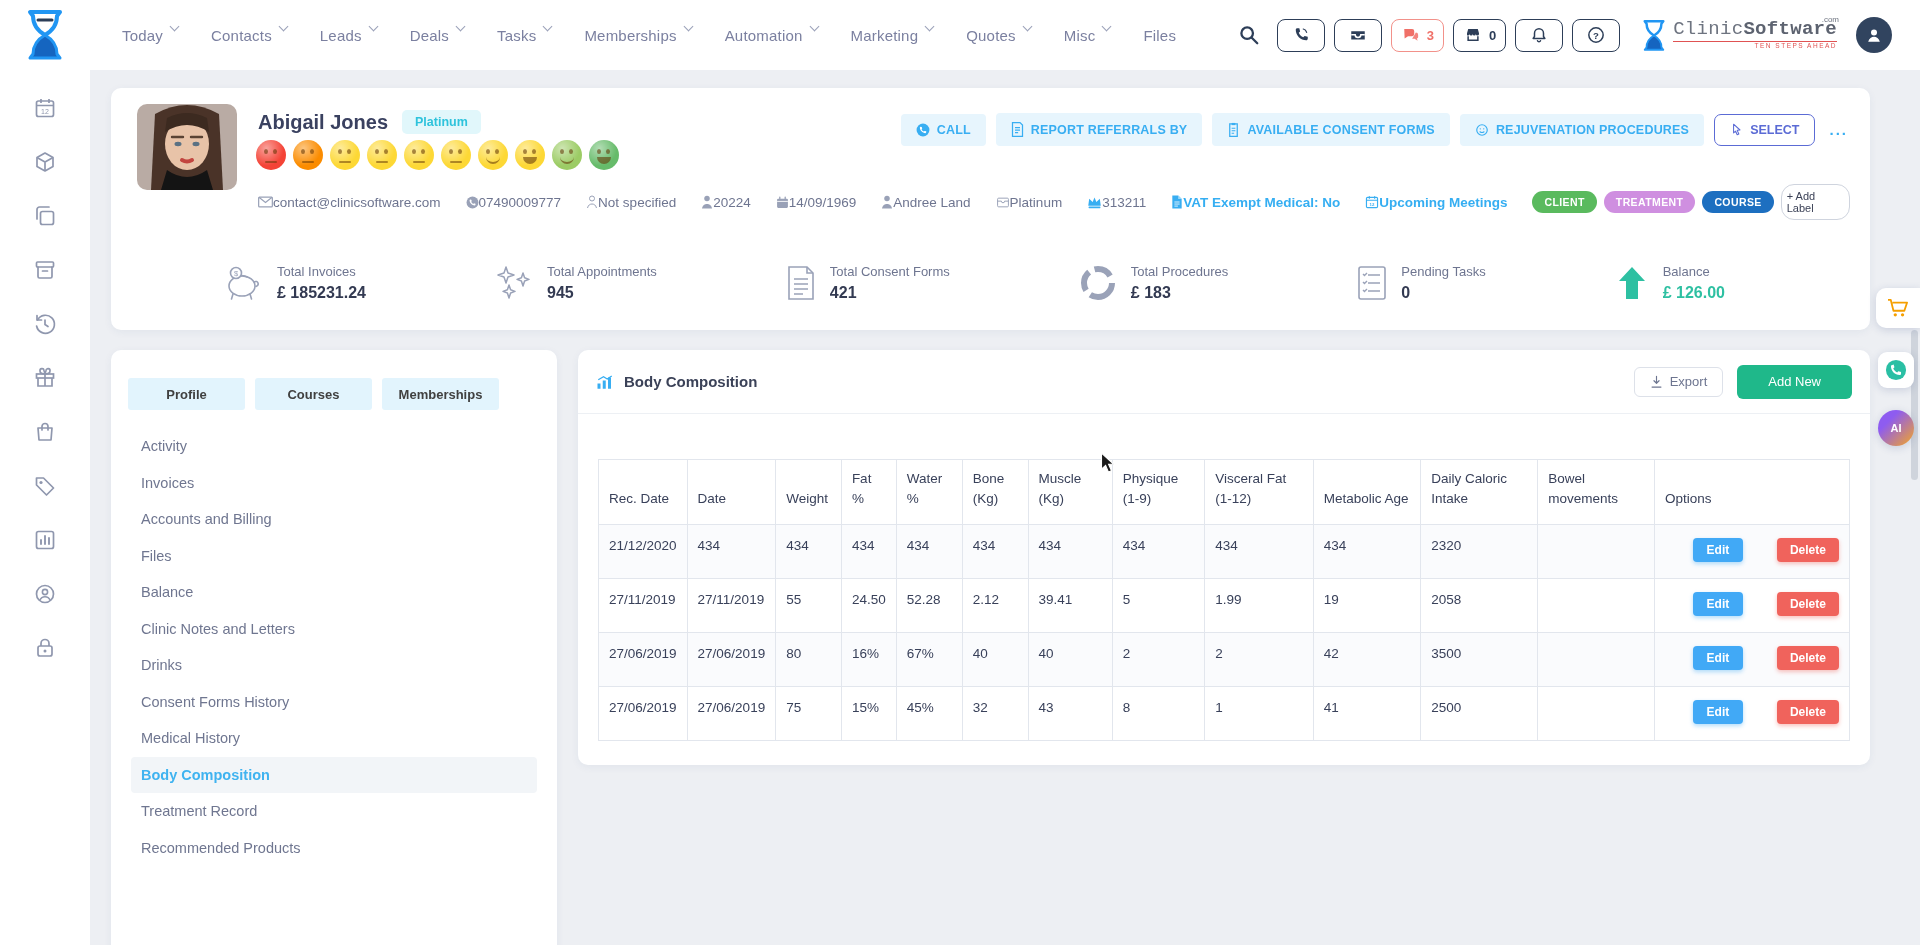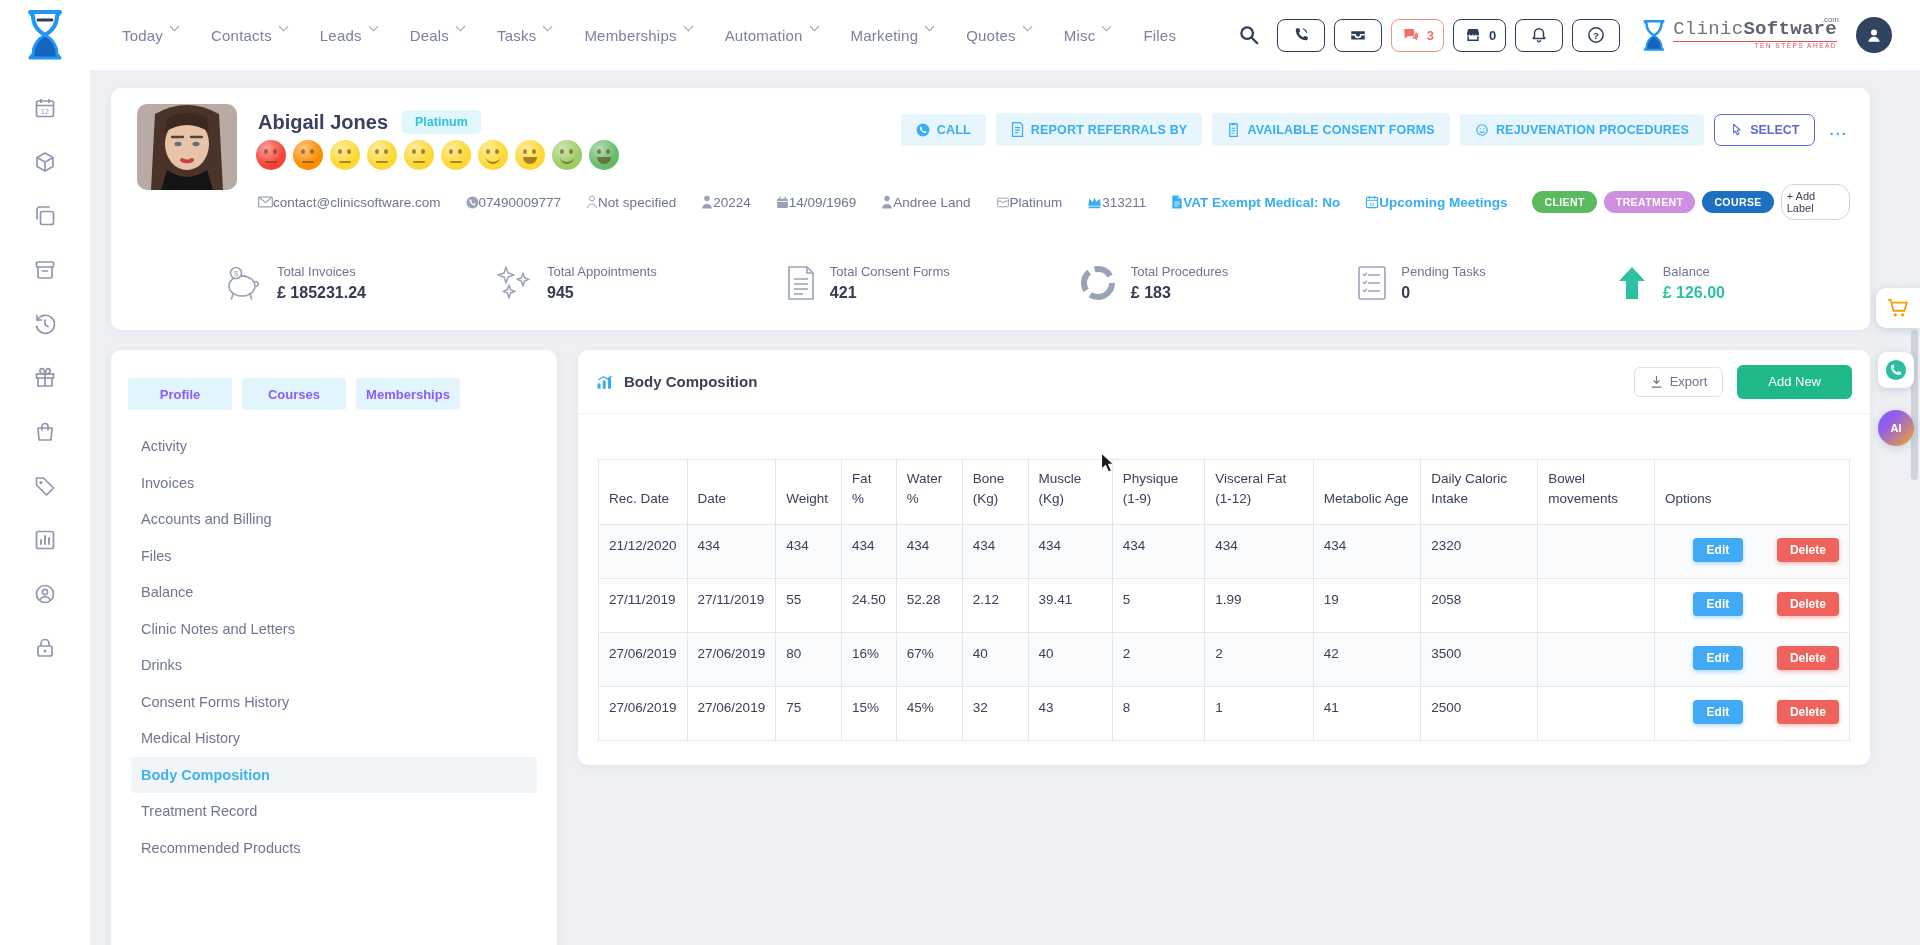--- a/index.html
+++ b/index.html
@@ -68,21 +68,21 @@
   .more-dots { color:#38aef2; font-weight:bold; font-size:15px; letter-spacing:2px; cursor:pointer; margin-left:4px; }
 
   .stats-row { position:absolute; left:112px; right:145px; top:176px; display:flex; justify-content:space-between; }
   .stat { display:flex; align-items:center; gap:14px; }
   .stat-label { font-size:13px; color:#6e7590; margin-bottom:5px; }
   .stat-value { font-size:16px; font-weight:bold; color:#333a52; }
   .stat-value.teal { color:#2ec0a2; }
 
   
   .tabs { position:absolute; left:17px; top:28px; display:flex; gap:10px; }
-  .tab { width:104px; height:32px; background:#e2f4fd; color:#8b5cf6; font-size:13px; font-weight:bold; display:flex; align-items:center; justify-content:center; border-radius:3px; cursor:pointer; }
+  .tab { width:117px; height:32px; background:#e2f4fd; color:#404040; font-size:13px; font-weight:bold; display:flex; align-items:center; justify-content:center; border-radius:3px; cursor:pointer; }
   .menu { position:absolute; left:0; top:78px; right:0; }
   .menu-item { height:36.5px; display:flex; align-items:center; margin:0 20px; padding-left:10px; font-size:14.5px; color:#6f7690; border-radius:4px; cursor:pointer; }
   .menu-item.active { background:#f2f5f8; color:#3fb3f0; font-weight:bold; }
 
   
   .panel-header { height:64px; border-bottom:1px solid #edf0f4; display:flex; align-items:center; padding:0 18px; }
   .panel-title { display:flex; align-items:center; gap:10px; font-size:15px; font-weight:bold; color:#3b4258; }
   .panel-actions { margin-left:auto; display:flex; align-items:center; gap:14px; }
   .export-btn { height:30px; background:#fff; border:1px solid #dde1e9; border-radius:6px; color:#6d7590; font-size:13px; display:flex; align-items:center; gap:7px; padding:0 15px; cursor:pointer; }
   .addnew-btn { height:34px; background:#1fb88a; border:none; border-radius:6px; color:#fff; font-size:13px; font-weight:normal; padding:0 31px; cursor:pointer; }

